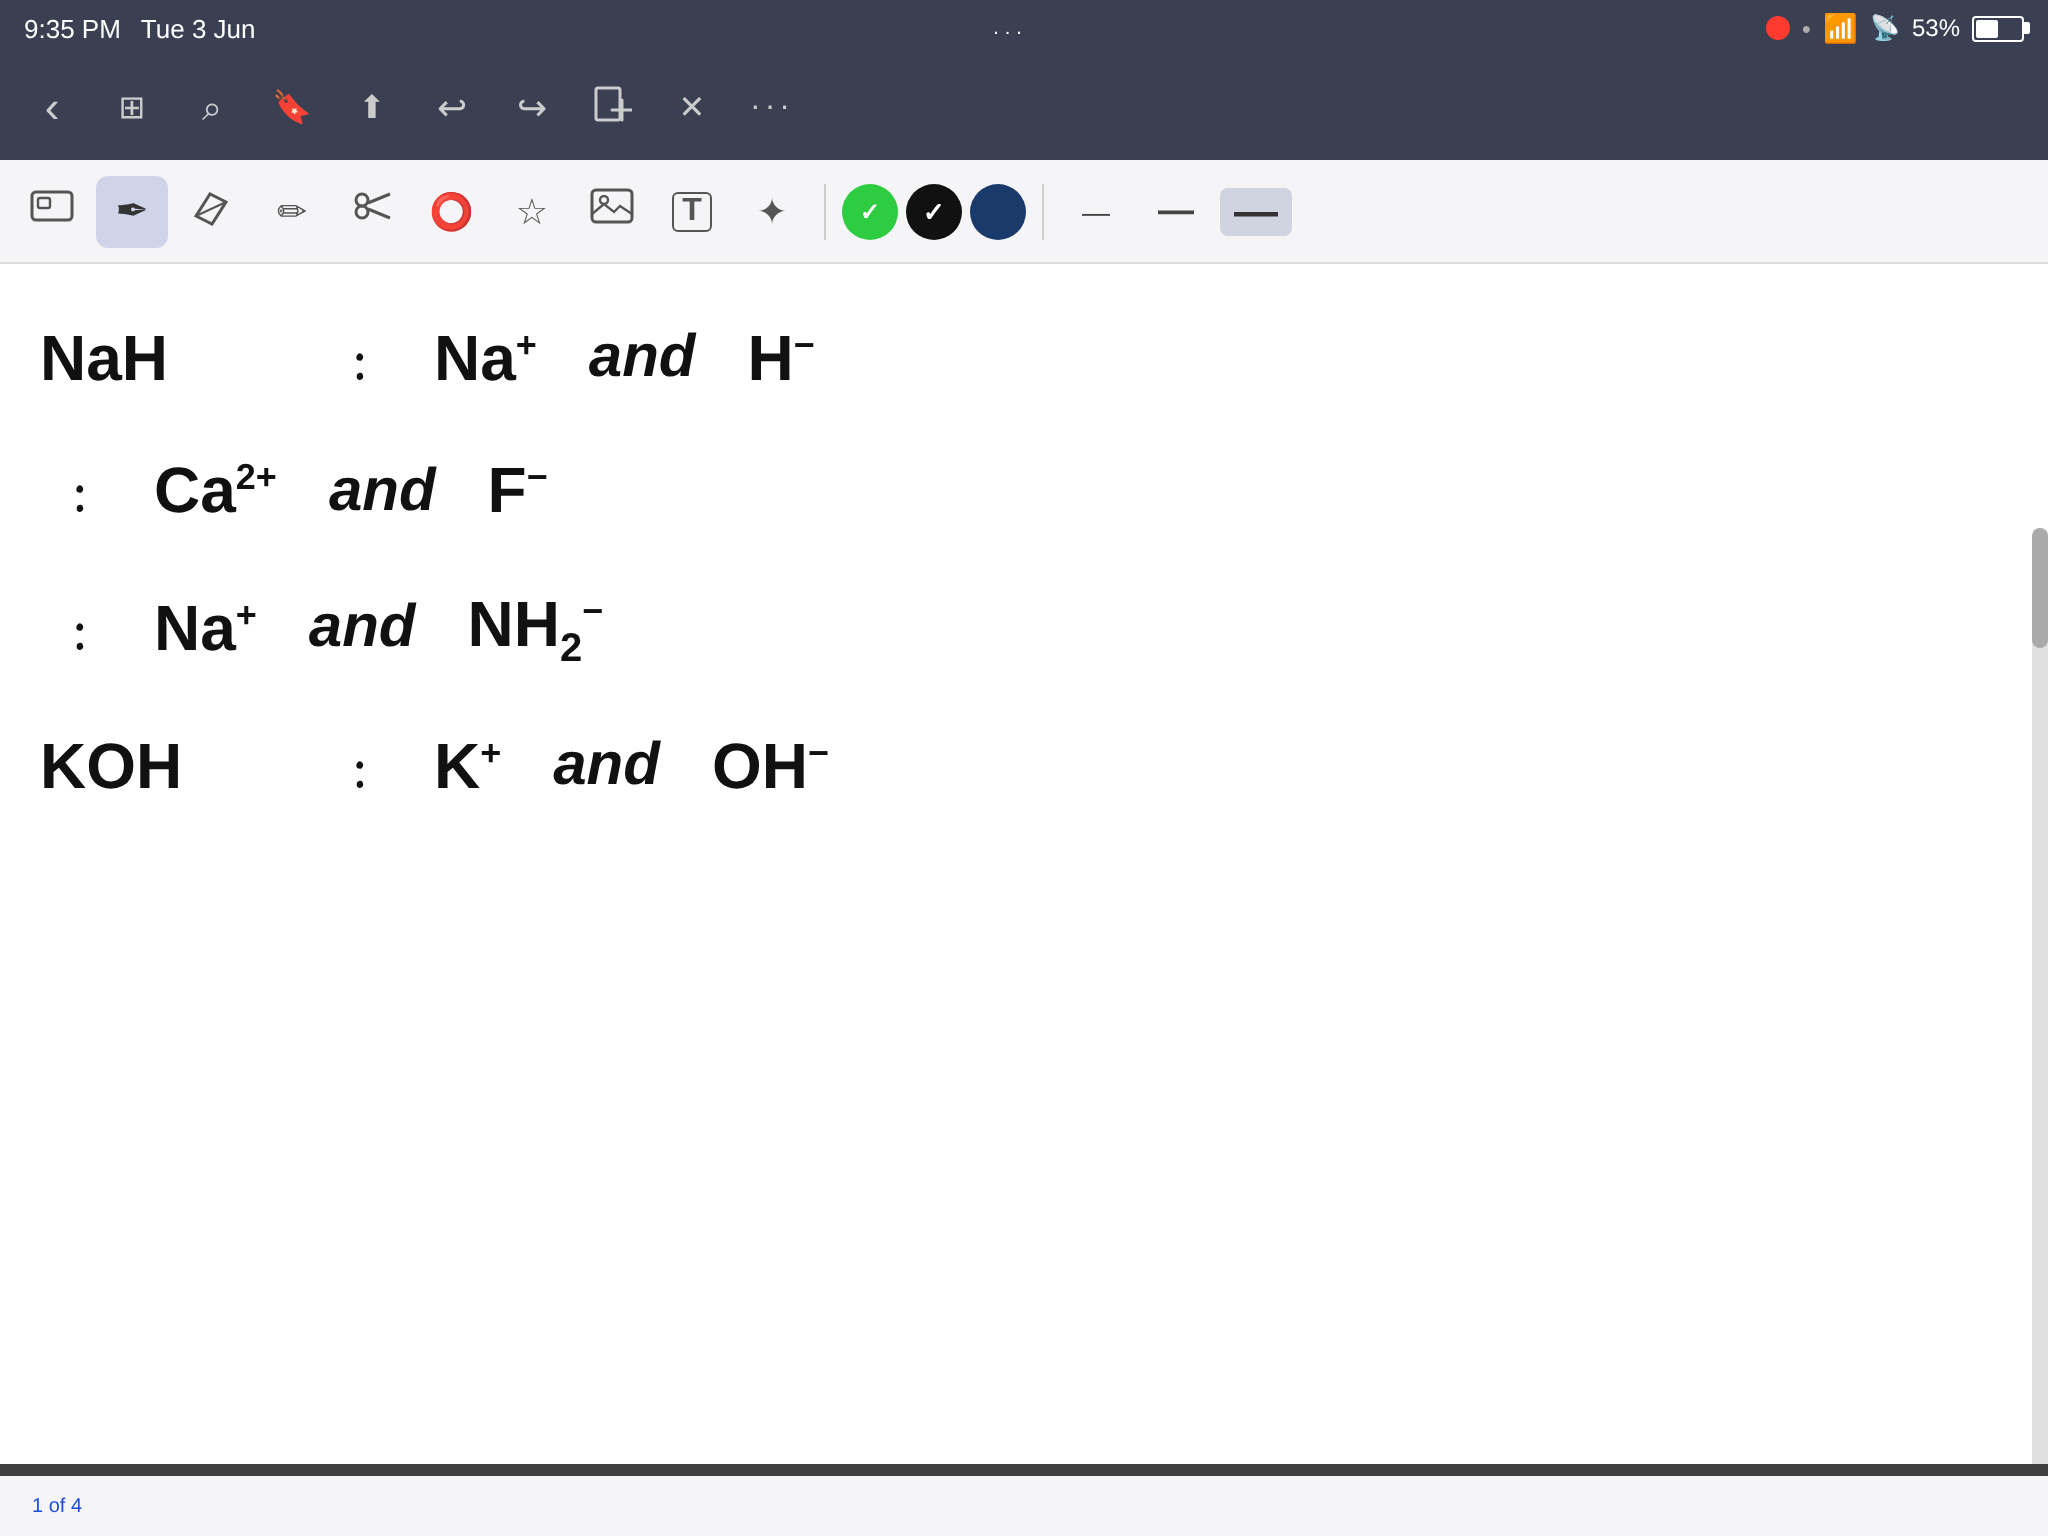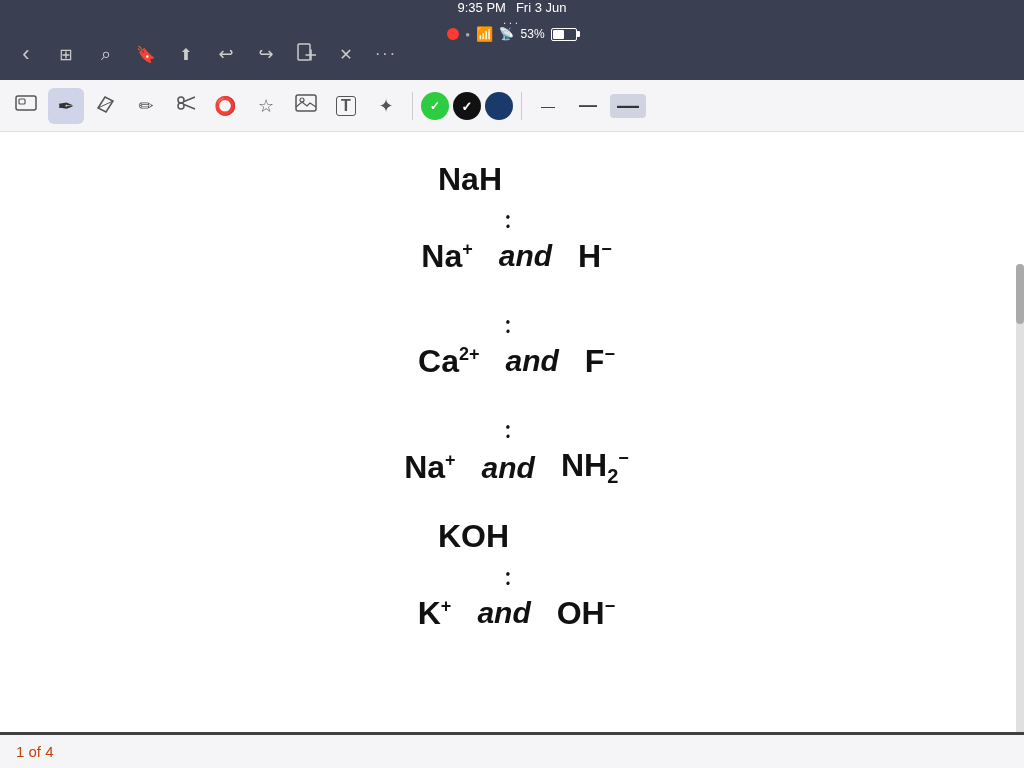--- a/index.html
+++ b/index.html
@@ -9,21 +9,20 @@
     #status-bar {
       width: 100%;
       height: 28px;
       background: #3a3f52;
       display: flex;
       align-items: center;
       justify-content: space-between;
       padding: 0 12px;
       color: #fff;
       font-size: 13px;
-      flex-direction: column;
     }
     #status-left { display: flex; align-items: center; gap: 10px; }
     #status-center { display: flex; align-items: center; gap: 4px; }
     #status-right { display: flex; align-items: center; gap: 6px; font-size: 12px; }
     .battery-container { display: flex; align-items: center; gap: 2px; }
     .battery-box {
       width: 26px; height: 13px; border: 1.5px solid #fff; border-radius: 2px; position: relative;
       display: flex; align-items: center; padding: 1px;
     }
     .battery-box::after {
@@ -123,52 +122,51 @@
     }
 
     .chem-row {
       display: flex;
       align-items: center;
       margin-bottom: 28px;
       font-size: 30px;
       font-weight: 600;
       color: #111;
       line-height: 1.2;
-      flex-direction: column;
     }
     .formula { min-width: 140px; font-size: 30px; }
     .colon { min-width: 40px; text-align: center; font-size: 30px; }
     .ions { display: flex; align-items: center; gap: 12px; font-size: 30px; margin-left: 17px; }
 
     sup { font-size: 17px; vertical-align: super; }
     sub { font-size: 17px; vertical-align: sub; }
 
     .and-text { font-size: 28px; margin: 0 10px; }
 
     
     #page-indicator {
       position: absolute;
       bottom: 0; left: 0; right: 0;
       height: 36px;
       background: #f5f5f7;
-      border-top: 3px solid #404040;
+      border-top: 6px solid #404040;
       display: flex;
       align-items: center;
       padding: 0 16px;
-      font-size: 15px;
-      color: #c2410c;
+      font-size: 10px;
+      color: #1d4ed8;
     }
   </style>
 </head>
 <body>
 
 <div id="status-bar">
   <div id="status-left">
     <span>9:35 PM</span>
-    <span>Fri 3 Jun</span>
+    <span>Tue 3 Jun</span>
   </div>
   <div id="status-center">
     <span style="letter-spacing:3px;font-size:10px;">...</span>
   </div>
   <div id="status-right">
     <span style="background:#ff3b30;border-radius:50%;width:12px;height:12px;display:inline-block;"></span>
     <span style="color:#aaa;font-size:8px;">●</span>
     <span style="font-size:14px;">📶</span>
     <span style="font-size:12px;">📡</span>
     <span>53%</span>

